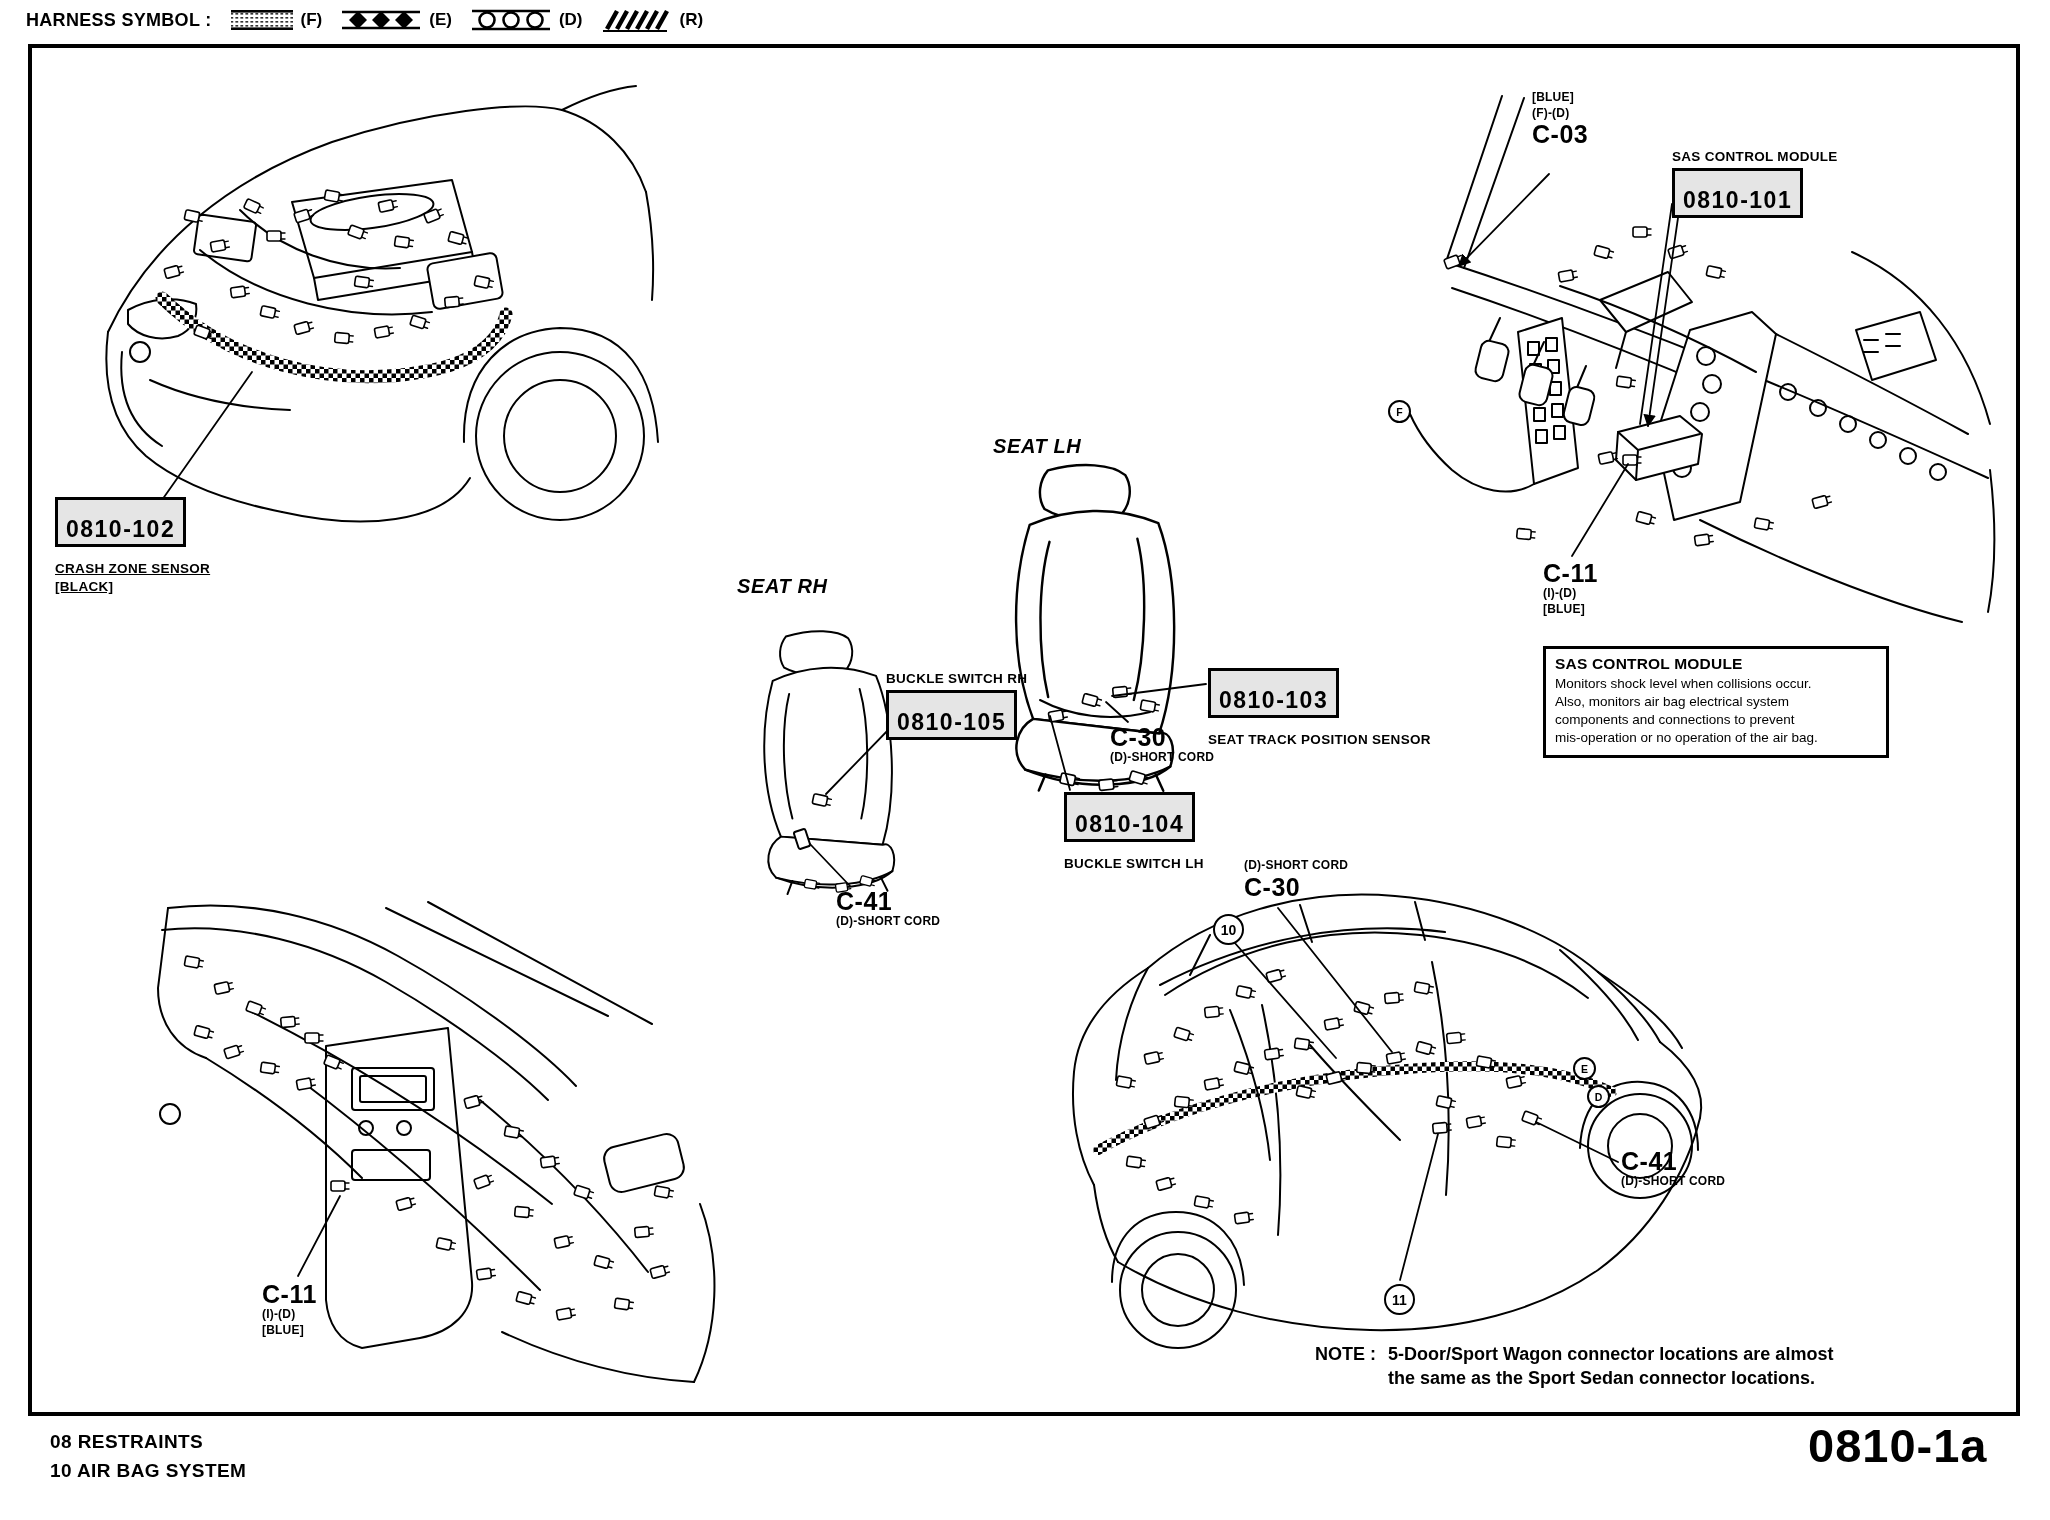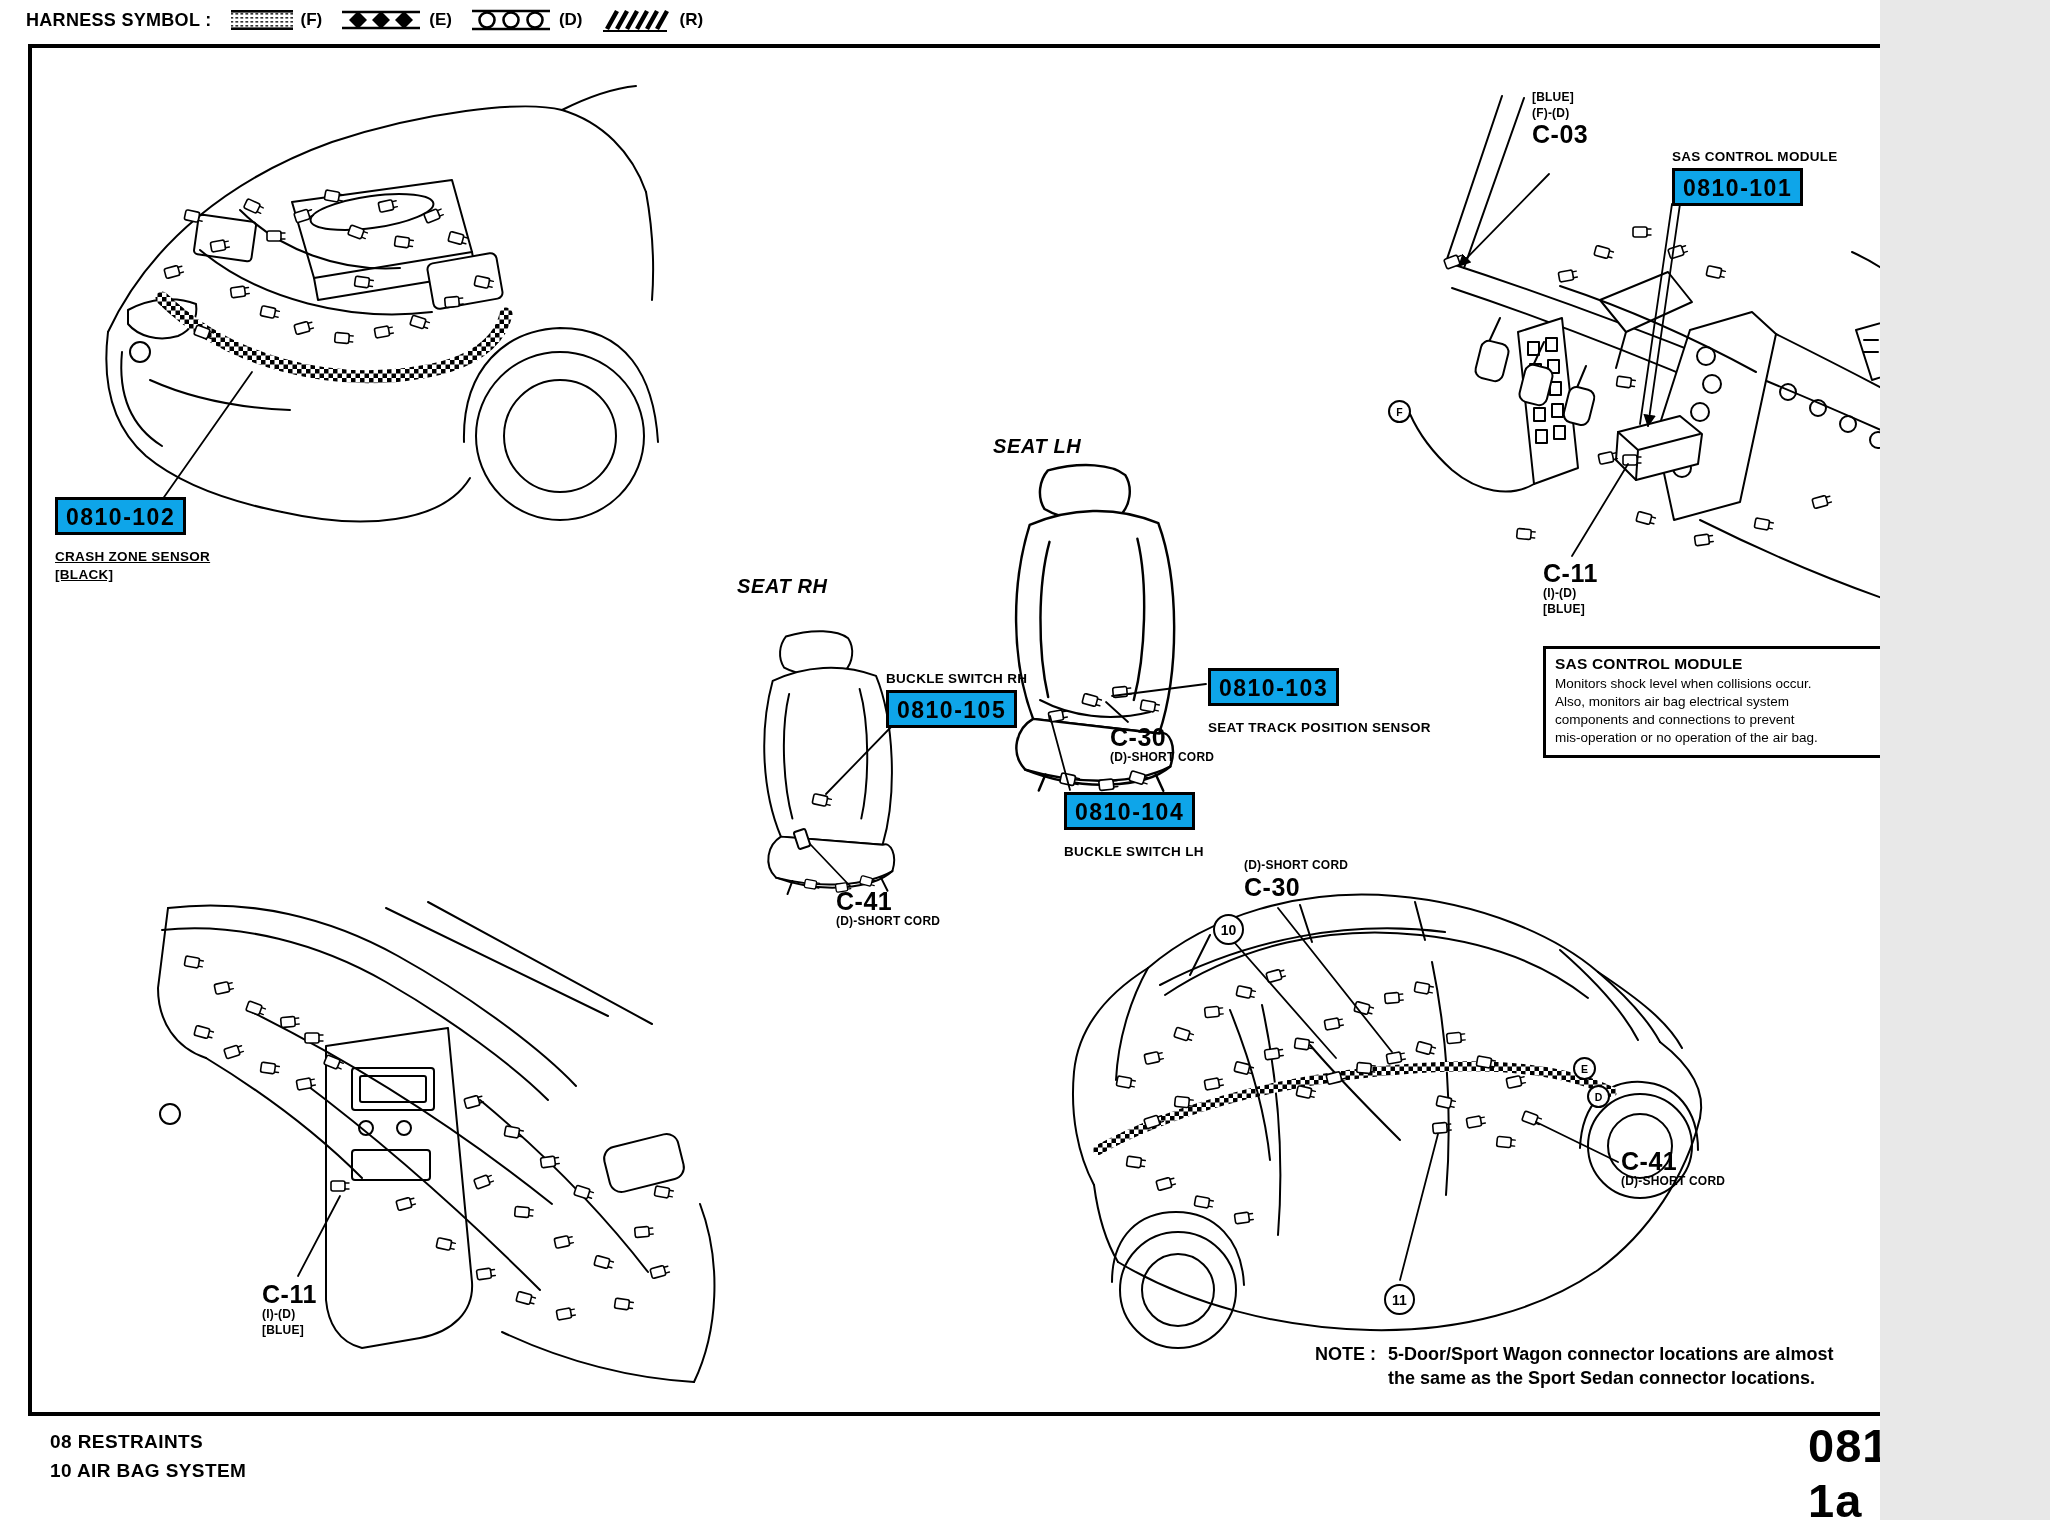--- a/index.html
+++ b/index.html
@@ -1,24 +1,24 @@
 <!DOCTYPE html>
 <html><head>
 <meta charset="utf-8">
 <style>
   html,body{margin:0;padding:0;background:#e8e8e8;}
-  .page{position:relative;width:1880px;height:1520px;background:#ffffff;
+  .page{position:relative;width:2050px;height:1520px;background:#ffffff;
         font-family:"Liberation Sans",sans-serif;color:#000;overflow:hidden;}
   .lab{position:absolute;white-space:nowrap;}
   .small{font-size:12px;font-weight:bold;line-height:1.3;letter-spacing:.2px;}
   .cap{font-size:13.5px;font-weight:bold;letter-spacing:.3px;line-height:1.3;}
   .code{font-size:25px;font-weight:bold;letter-spacing:.5px;line-height:1.05;}
   .sect{font-size:20px;font-weight:bold;letter-spacing:.6px;font-style:italic;}
-  .refbox{display:inline-block;border:3px solid #000;padding:4px 8px 2px;font-size:23px;
-          font-weight:bold;letter-spacing:1.5px;background:#0ea5e9;line-height:1.15;}
+  .refbox{display:inline-block;border:3px solid #000;padding:16px 8px 2px;font-size:23px;
+          font-weight:bold;letter-spacing:1.5px;background:#e5e5e5;line-height:1.15;}
   .mt2{margin-top:2px}.mt4{margin-top:13px}
   .legend{position:absolute;left:26px;top:8px;display:flex;align-items:center;gap:18px;}
   .legend .ttl{font-size:18px;font-weight:bold;letter-spacing:.3px;}
   .sw{display:flex;align-items:center;gap:7px;}
   .sw .cd{font-size:17px;font-weight:bold;}
   .frame{position:absolute;left:28px;top:44px;width:1984px;height:1364px;border:4px solid #000;background:transparent;}
   svg.art{position:absolute;left:0;top:0;}
   .infobox{position:absolute;border:3px solid #000;width:322px;padding:6px 9px 8px;background:#fff;}
   .infobox .t{font-size:15.5px;font-weight:bold;letter-spacing:.2px;margin-bottom:2px;}
   .infobox .b{font-size:13.5px;line-height:1.34;font-weight:normal;}

